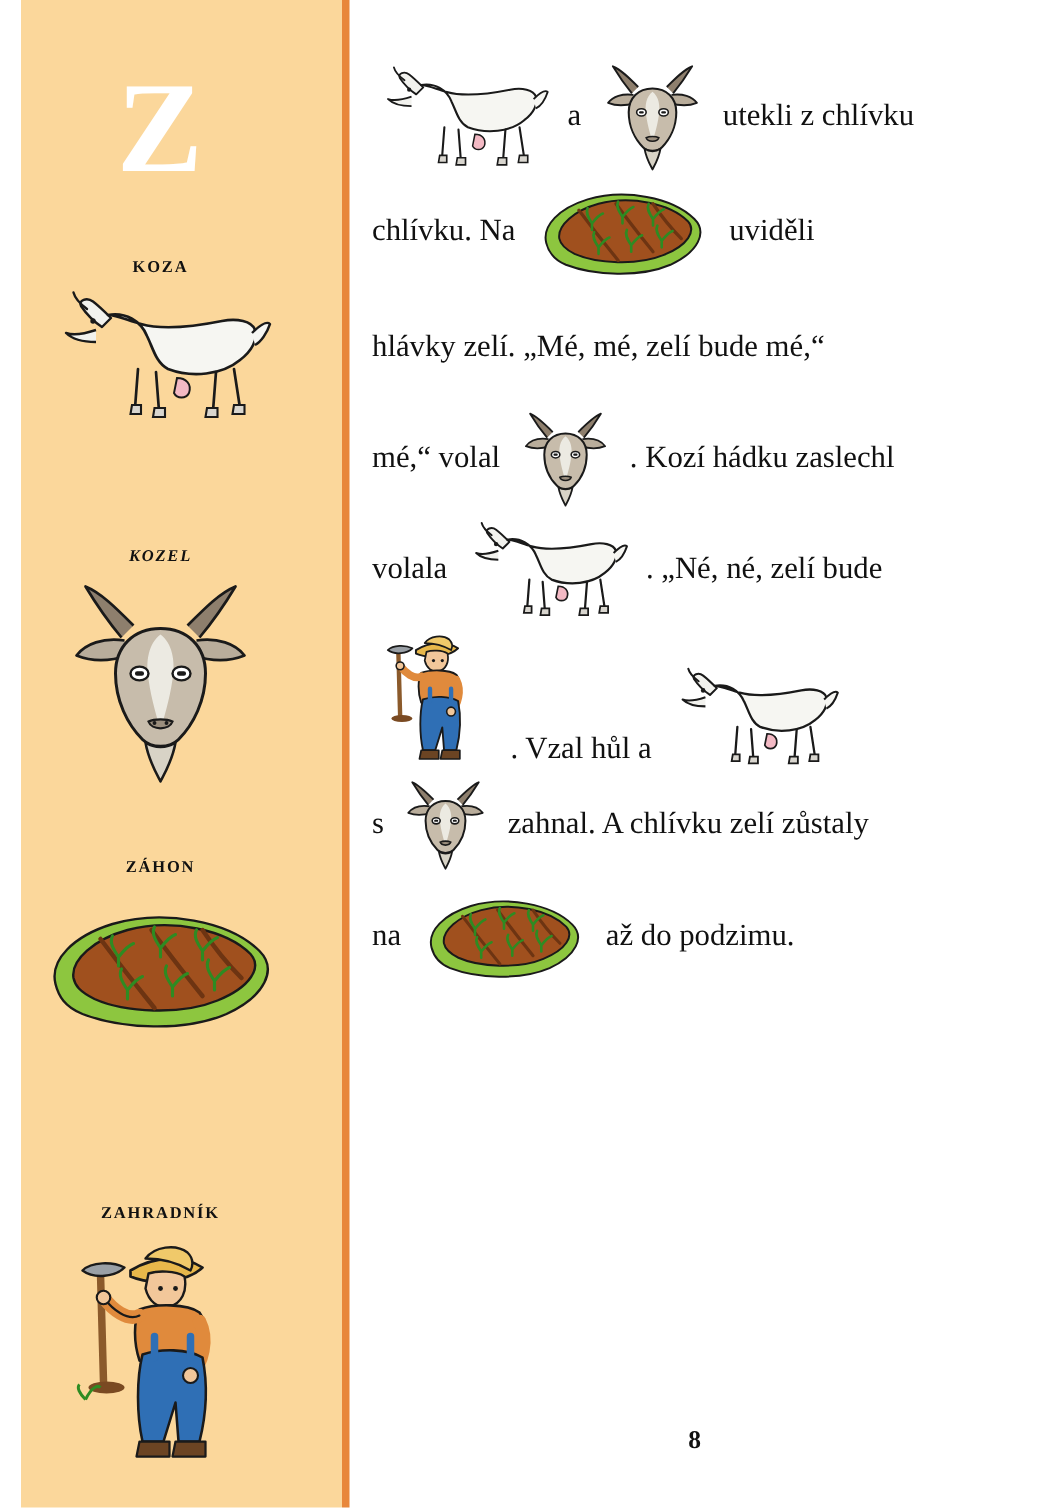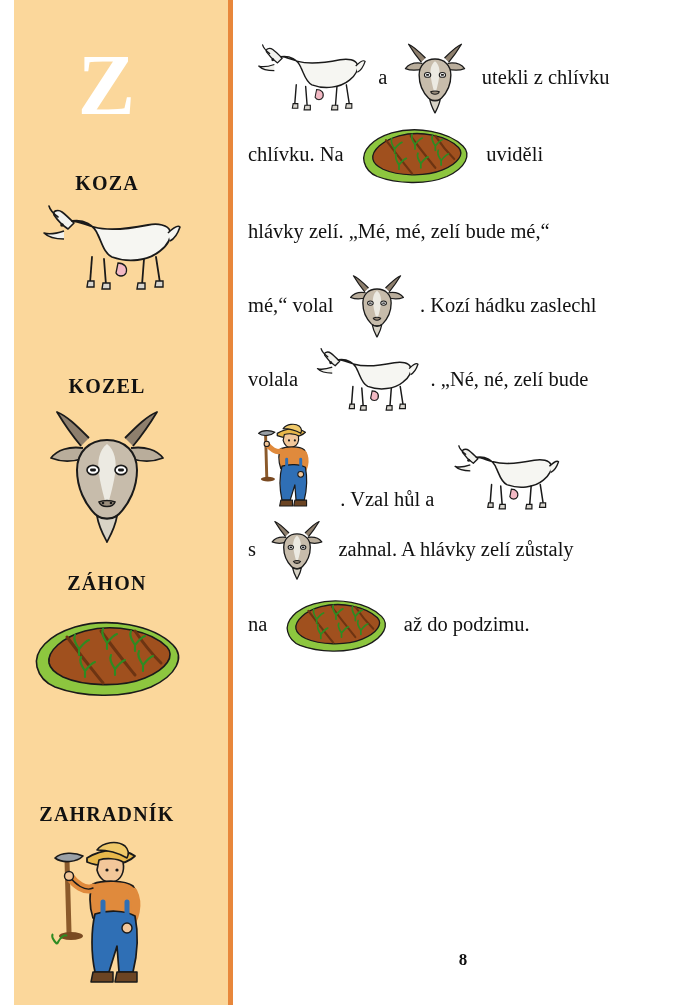--- a/index.html
+++ b/index.html
@@ -53,21 +53,21 @@
   }
   .vocab {
     position: absolute;
     width: 214px;
     left: 0;
     text-align: center;
   }
   .vocab .word {
     font-family: "Liberation Serif", serif;
     font-weight: bold;
-    font-size: 20px;
+    font-size: 11px;
     letter-spacing: 1.2px;
     color: #111111;
   }
   .vocab .pic {
     margin-top: 6px;
     display: flex;
     justify-content: center;
     align-items: flex-start;
   }
   
@@ -134,21 +134,21 @@
           <path d="M106 82 L113 82 L113 88 L105 88 Z" fill="#d9d6cf" stroke="#1a1a1a" stroke-width="1.4"></path>
           <path d="M124 80 L131 80 L131 86 L123 86 Z" fill="#d9d6cf" stroke="#1a1a1a" stroke-width="1.4"></path>
           <path d="M86 62 C92 62 96 66 94 72 C92 76 86 76 84 72 Z" fill="#f3b9c4" stroke="#1a1a1a" stroke-width="1.3"></path>
           <path d="M136 32 C142 26 146 24 148 26 C146 32 142 38 138 40" fill="#f6f6f2" stroke="#1a1a1a" stroke-width="1.6" stroke-linejoin="round"></path>
           <circle cx="30" cy="24" r="1.8" fill="#1a1a1a"></circle>
         </g>
       </svg>
     </div>
   </div>
 
-  <div class="vocab" style="top:375px;">
+  <div class="vocab" style="top:365px;font-style:italic;">
     <div class="word">KOZEL</div>
     <div class="pic">
 
       <svg width="140" height="140" viewBox="0 0 140 140">
         <g>
           <path d="M52 34 C40 22 30 12 20 8 C26 18 34 30 44 42" fill="#8e7f6d" stroke="#1a1a1a" stroke-width="1.8" stroke-linejoin="round"></path>
           <path d="M88 34 C100 22 110 12 120 8 C114 18 106 30 96 42" fill="#8e7f6d" stroke="#1a1a1a" stroke-width="1.8" stroke-linejoin="round"></path>
           <path d="M46 44 C32 42 20 46 14 54 C24 58 36 58 48 54" fill="#b9ad9b" stroke="#1a1a1a" stroke-width="1.8" stroke-linejoin="round"></path>
           <path d="M94 44 C108 42 120 46 126 54 C116 58 104 58 92 54" fill="#b9ad9b" stroke="#1a1a1a" stroke-width="1.8" stroke-linejoin="round"></path>
           <path d="M70 36 C88 36 100 48 100 66 C100 84 92 100 82 110 C76 116 64 116 58 110 C48 100 40 84 40 66 C40 48 52 36 70 36 Z" fill="#c7bcab" stroke="#1a1a1a" stroke-width="2" stroke-linejoin="round"></path>
@@ -404,21 +404,21 @@
             <path d="M70 40 C78 46 80 58 78 70 C76 84 72 96 70 104 C68 96 64 84 62 70 C60 58 62 46 70 40 Z" fill="#eceae2"></path>
             <ellipse cx="56" cy="66" rx="6" ry="4.6" fill="#ffffff" stroke="#1a1a1a" stroke-width="2.4"></ellipse>
             <ellipse cx="84" cy="66" rx="6" ry="4.6" fill="#ffffff" stroke="#1a1a1a" stroke-width="2.4"></ellipse>
             <rect x="53" y="64.5" width="6" height="3" rx="1.4" fill="#1a1a1a"></rect>
             <rect x="81" y="64.5" width="6" height="3" rx="1.4" fill="#1a1a1a"></rect>
             <path d="M62 98 C66 96 74 96 78 98 C76 104 64 104 62 98 Z" fill="#9b8e7d" stroke="#1a1a1a" stroke-width="2.4"></path>
             <path d="M60 112 C62 124 68 134 70 138 C72 134 78 124 80 112 C74 116 66 116 60 112 Z" fill="#d8d3c6" stroke="#1a1a1a" stroke-width="2.8" stroke-linejoin="round"></path>
           </g>
         </svg>
       </span>
-      <span class="t">  zahnal. A hlávky zelí zůstaly</span>
+      <span class="t">  zahnal. A chlívku zelí zůstaly</span>
     </div>
 
     <div class="line">
       <span class="t">na  </span>
       <span class="inline-pic">
         <svg width="116" height="76" viewBox="0 0 168 110">
           <g>
             <path d="M14 66 C10 50 26 34 52 26 C86 16 130 24 150 44 C162 56 154 74 128 86 C100 98 58 96 32 86 C20 81 16 74 14 66 Z" fill="#8dc63f" stroke="#1a1a1a" stroke-width="1.9" stroke-linejoin="round"></path>
             <path d="M26 62 C24 50 40 36 62 30 C92 22 128 30 144 46 C152 55 144 68 122 77 C98 87 60 85 40 76 C30 71 27 67 26 62 Z" fill="#a0501e" stroke="#1a1a1a" stroke-width="1.9" stroke-linejoin="round"></path>
             <path d="M44 36 C62 60 72 72 80 82" stroke="#6d3412" stroke-width="3" fill="none" stroke-linecap="round"></path>

